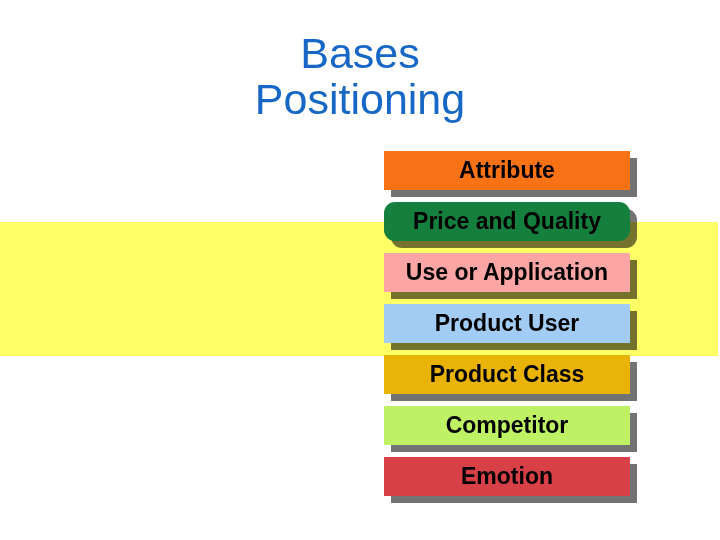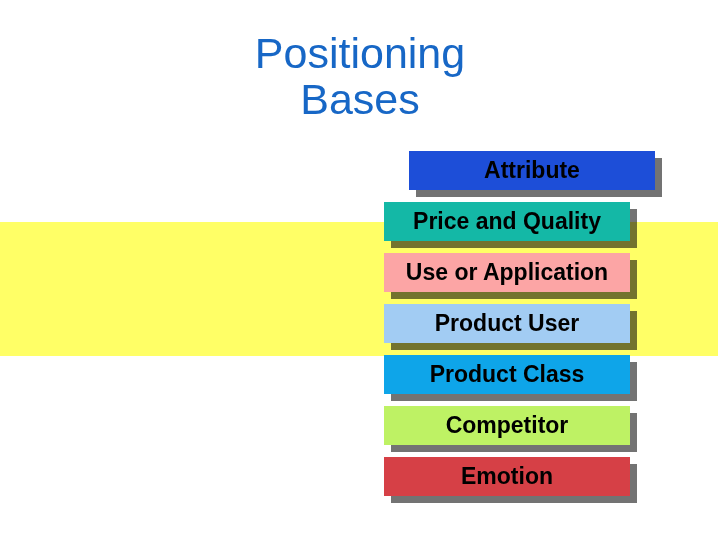--- a/index.html
+++ b/index.html
@@ -52,38 +52,38 @@
   }
 </style>
 </head>
 <body>
 
 <div class="stage">
 
   <div class="band" style="background: rgb(255, 255, 102);"></div>
 
   <div class="title" style="color: rgb(23, 103, 198);">
+    <div>Bases</div>
     <div>Positioning</div>
-    <div>Bases</div>
   </div>
 
   <div class="boxes">
-      <div class="pbox" style="background: #1d4ed8; margin-left: 25px;">
+      <div class="pbox" style="background: #f97316;">
     <span>Attribute</span>
   </div>
-      <div class="pbox" style="background: #14b8a6;">
+      <div class="pbox" style="background: #15803d; border-radius: 11px;">
     <span>Price and Quality</span>
   </div>
       <div class="pbox" style="background: #fca5a5;">
     <span>Use or Application</span>
   </div>
       <div class="pbox" style="background: rgb(162, 204, 243); justify-content: center;">
     <span>Product User</span>
   </div>
-      <div class="pbox" style="background: #0ea5e9; align-items: center;">
+      <div class="pbox" style="background: #eab308; align-items: center;">
     <span>Product Class</span>
   </div>
       <div class="pbox" style="background: #bef264;">
     <span>Competitor</span>
   </div>
       <div class="pbox" style="background: rgb(214, 64, 70);">
     <span>Emotion</span>
   </div>
     </div>
 

